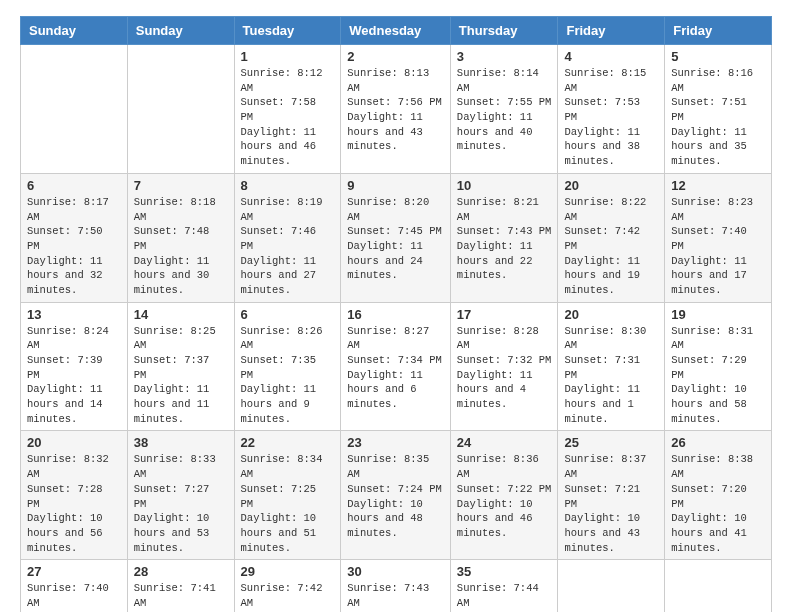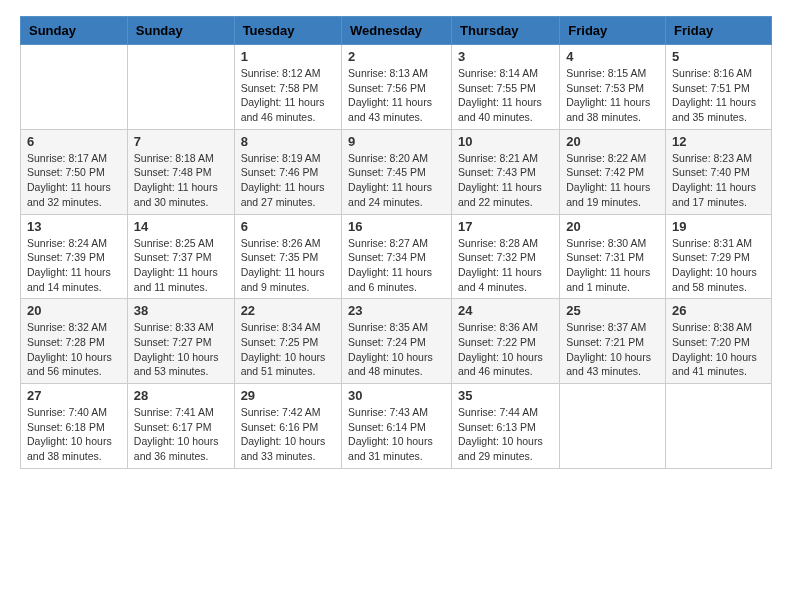--- a/index.html
+++ b/index.html
@@ -38,21 +38,21 @@
       color: #555;
       margin-top: 2px;
     }
     .calendar {
       width: 100%;
       border-collapse: collapse;
       border: 1px solid #ccc;
     }
     .calendar th {
       background: #3d7ebf;
-      color: #000000;
+      color: #ffffff;
       font-size: 13px;
       font-weight: bold;
       padding: 6px 8px;
       text-align: left;
       border: 1px solid #5590c8;
     }
     .calendar td {
       vertical-align: top;
       border: 1px solid #ccc;
       padding: 4px 6px;
@@ -69,20 +69,21 @@
     .day-number {
       font-weight: bold;
       font-size: 13px;
       margin-bottom: 2px;
       display: block;
     }
     .day-info {
       font-size: 10.5px;
       line-height: 1.4;
       color: #333;
+      font-family: Liberation Mono, monospace;
     }
     .empty-cell {
       background: #f9f9f9;
     }
     
     .row-even td { background: #f5f7fa; }
     .row-odd td { background: #ffffff; }
   </style>
 </head>
 <body>

